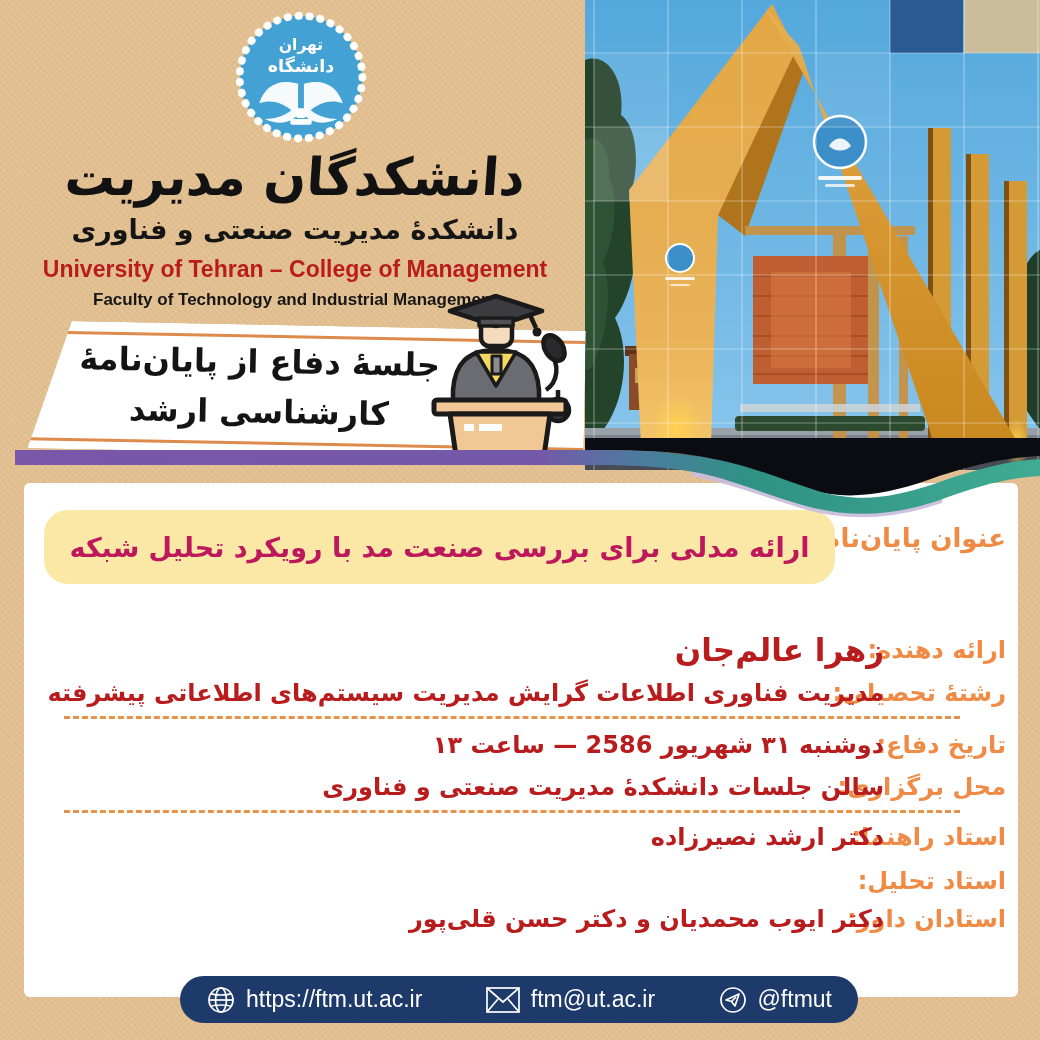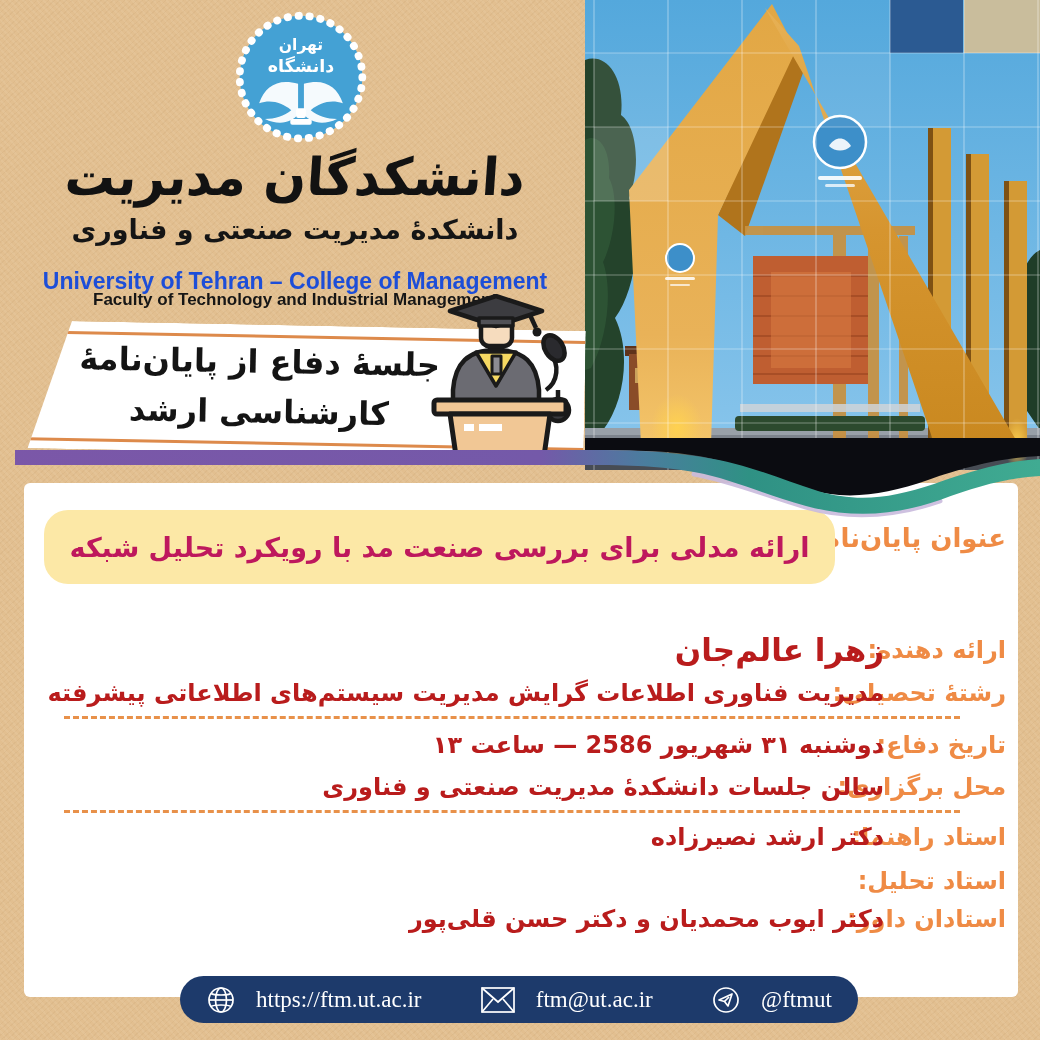--- a/index.html
+++ b/index.html
@@ -12,21 +12,21 @@
       repeating-linear-gradient(-43deg, rgba(136,92,40,.06) 0 1px, rgba(0,0,0,0) 1px 4px);}
   
   .header{position:absolute;left:0;top:0;width:590px;z-index:2;text-align:center;}
   .logo-wrap{position:absolute;left:228px;top:6px;width:146px;height:146px;}
   .calligraphy{position:absolute;left:55px;top:148px;width:480px;
     font-size:50px;font-weight:bold;color:#121212;direction:rtl;
     transform:skewX(-4deg) scaleY(1.04);letter-spacing:1px;}
   .faculty-fa{position:absolute;left:40px;top:214px;width:510px;
     font-size:27px;font-weight:bold;color:#151515;direction:rtl;}
   .college-en{position:absolute;left:20px;top:256px;width:550px;
-    font-family:"Liberation Sans",sans-serif;font-size:23px;font-weight:bold;color:#1d4ed8;margin-top:12px;}
+    font-family:"Liberation Sans",sans-serif;font-size:23px;font-weight:bold;color:#b91c1c;}
   .faculty-en{position:absolute;left:20px;top:290px;width:550px;
     font-family:"Liberation Sans",sans-serif;font-size:17px;font-weight:bold;color:#161616;}
   
   .banner{position:absolute;left:18px;top:320px;width:568px;height:128px;z-index:3;
     background:#ffffff;transform:rotate(1.1deg);transform-origin:0 0;
     clip-path:polygon(54px 0,100% 0,100% 100%,12px 100%);}
   .banner::before,.banner::after{content:"";position:absolute;left:0;right:0;height:3px;background:#dd8a4b;}
   .banner::before{top:10px;} .banner::after{bottom:8px;}
   .banner-text{position:absolute;left:55px;top:13px;width:375px;text-align:center;
     direction:rtl;color:#141414;font-weight:bold;font-size:32px;line-height:1.55;}
@@ -46,22 +46,22 @@
   .row{position:absolute;right:12px;left:40px;height:44px;display:flex;direction:rtl;align-items:center;}
   .row .lbl{flex:none;width:108px;margin-left:14px;font-size:24px;font-weight:bold;color:#ef8b45;
     text-align:right;white-space:nowrap;}
   .row .val{flex:1;font-size:24px;font-weight:bold;color:#b91c1c;text-align:right;white-space:nowrap;}
   .row.presenter .val{font-size:31px;}
   .divider{position:absolute;right:58px;left:40px;border-top:3px dashed #e8914a;}
   
   .footer-bar{position:absolute;left:180px;top:976px;width:678px;height:47px;z-index:6;
     background:#1d3a6b;border-radius:24px;display:flex;align-items:center;
     justify-content:space-between;padding:0 26px;box-sizing:border-box;direction:ltr;}
-  .f-item{display:flex;align-items:center;gap:20px;color:#ffffff;
-    font-size:23px;font-family:Liberation Serif, serif;}
+  .f-item{display:flex;align-items:center;gap:10px;color:#ffffff;
+    font-size:23px;font-family:Liberation Sans, sans-serif;}
 </style>
 </head>
 <body>
 
 <div class="bg-texture"></div>
 
 <div class="header">
   <div class="logo-wrap">
     <svg width="146" height="146" viewBox="0 0 150 150">
       <circle cx="75" cy="73" r="63" fill="#44a1d4"></circle>

